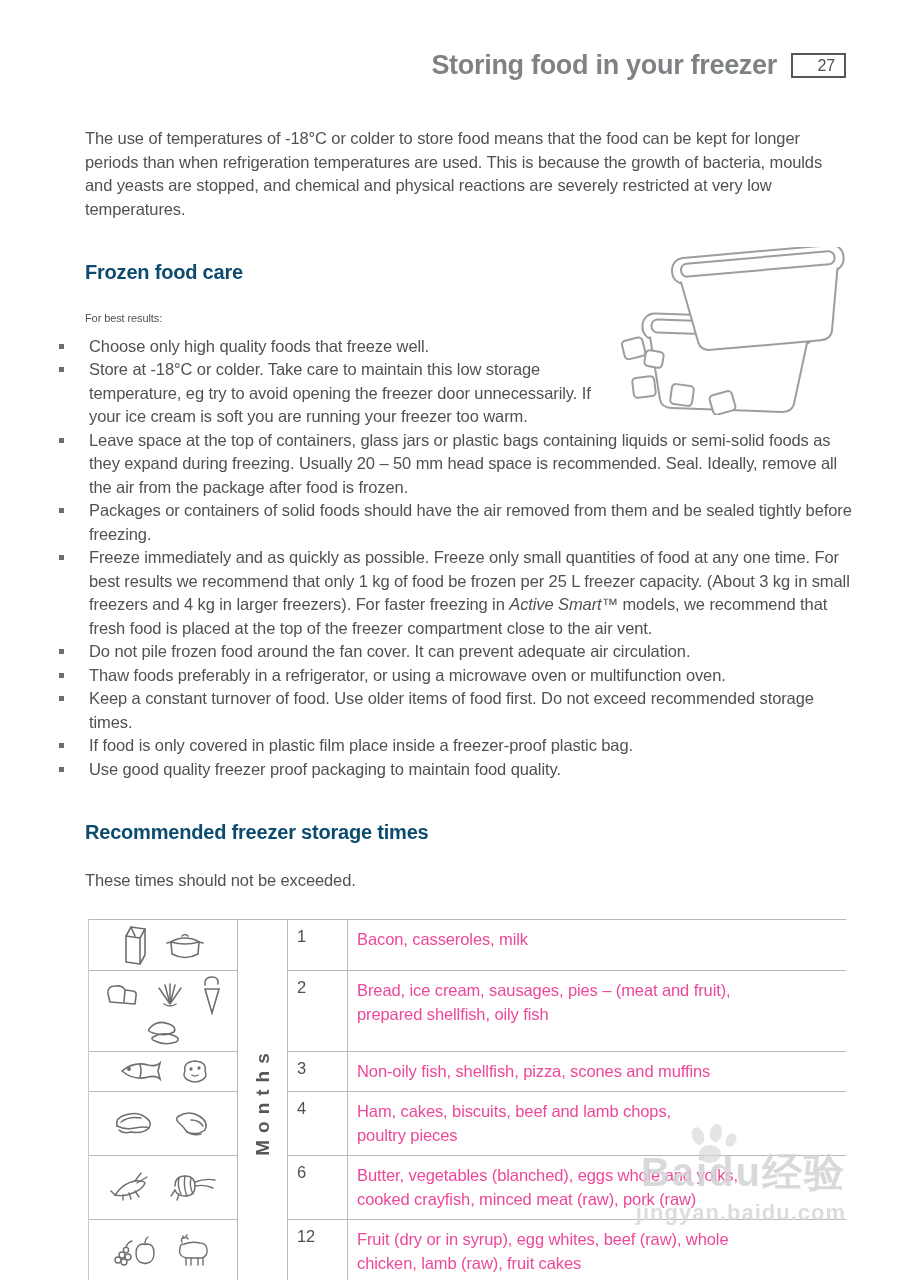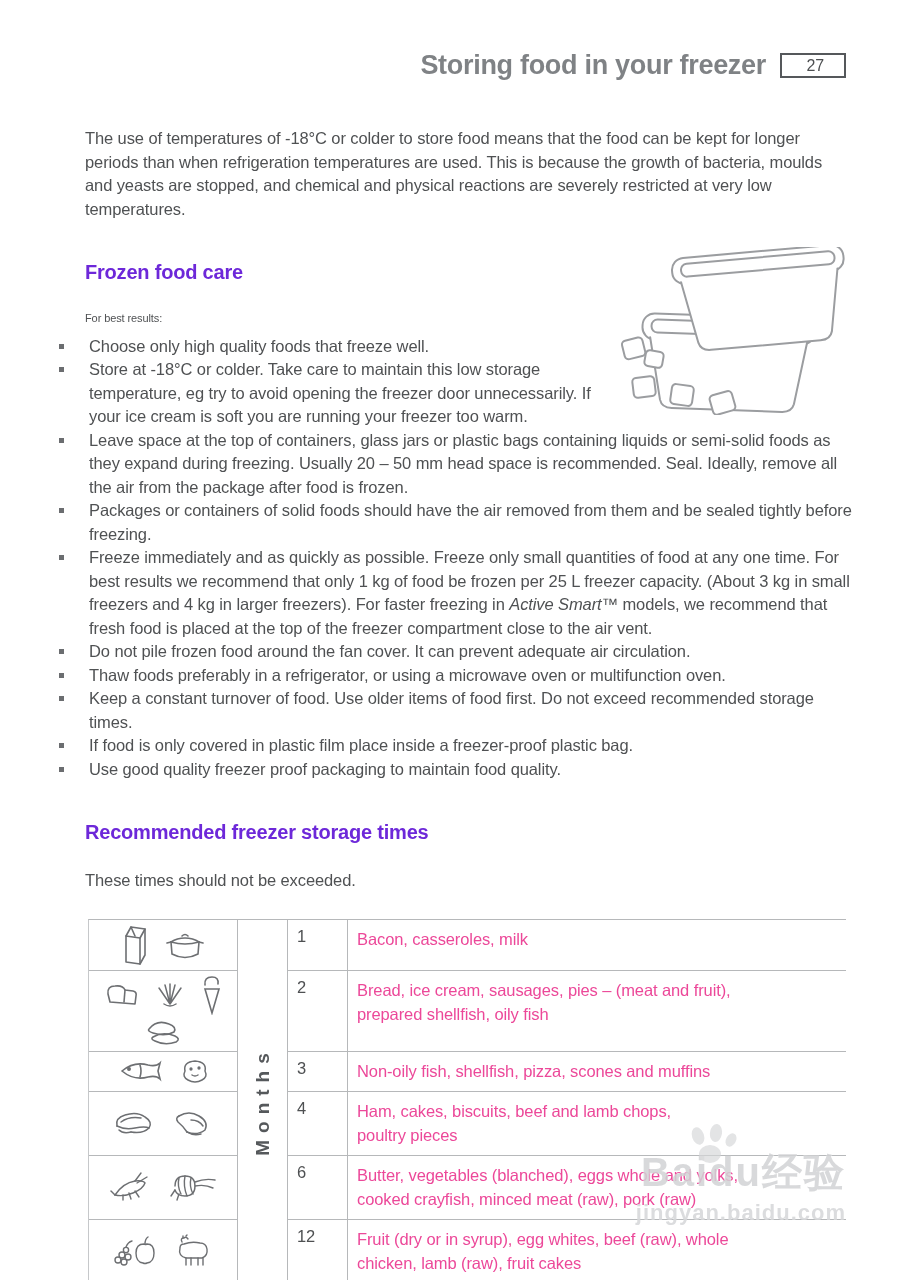--- a/index.html
+++ b/index.html
@@ -17,30 +17,30 @@
     display:flex;justify-content:flex-end;align-items:center;
     padding:34px 56px 0 85px;gap:14px;margin-top:16px;
   }
   .page-title{
     font-size:27px;font-weight:bold;color:#7f8285;margin:0;
     letter-spacing:-0.3px;
   }
   .page-number-box{
     border:2px solid #55585b;color:#4e5052;
     width:40px;height:21px;line-height:21px;
-    text-align:right;font-size:16px;padding:0 20px 0 2px;
+    text-align:right;font-size:16px;padding:0 9px 0 2px;
     flex:0 0 auto;
   }
   
   .content{padding:0 42px 0 85px;}
   .intro{
     margin:46px 0 0 0;font-size:16.5px;line-height:23.5px;max-width:765px;
   }
   .section-heading{
-    font-size:20px;font-weight:bold;color:#6d28d9;margin:40px 0 0 0;
+    font-size:20px;font-weight:bold;color:#0c4a6e;margin:40px 0 0 0;
     letter-spacing:-0.2px;
   }
   .illustration{
     float:right;width:245px;height:168px;margin:-14px 0 8px 18px;
   }
   .lead-line{margin:23px 0 0 0;font-size:11px;line-height:23.5px;}
   ul.care-list{
     list-style:none;margin:4px;padding:0;font-size:16.5px;line-height:23.5px;
   }
   ul.care-list li{position:relative;margin:0;padding:0;}

